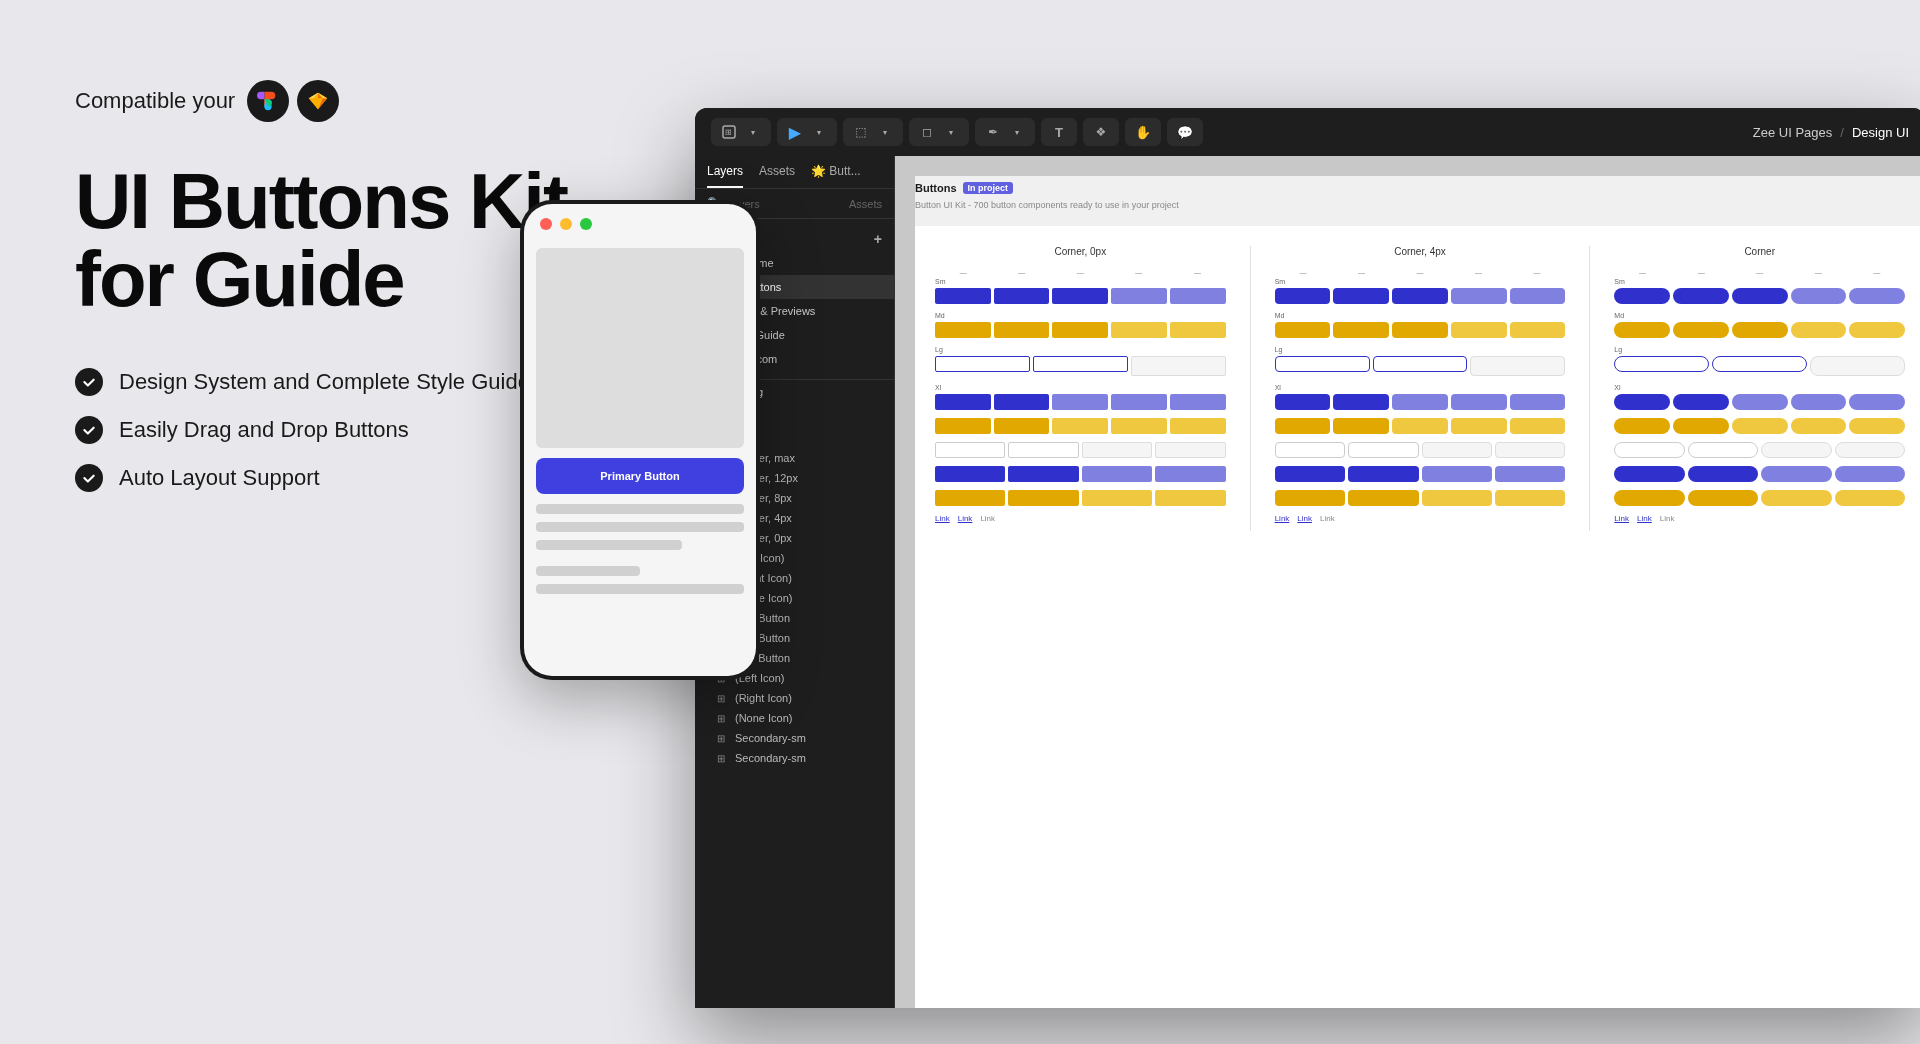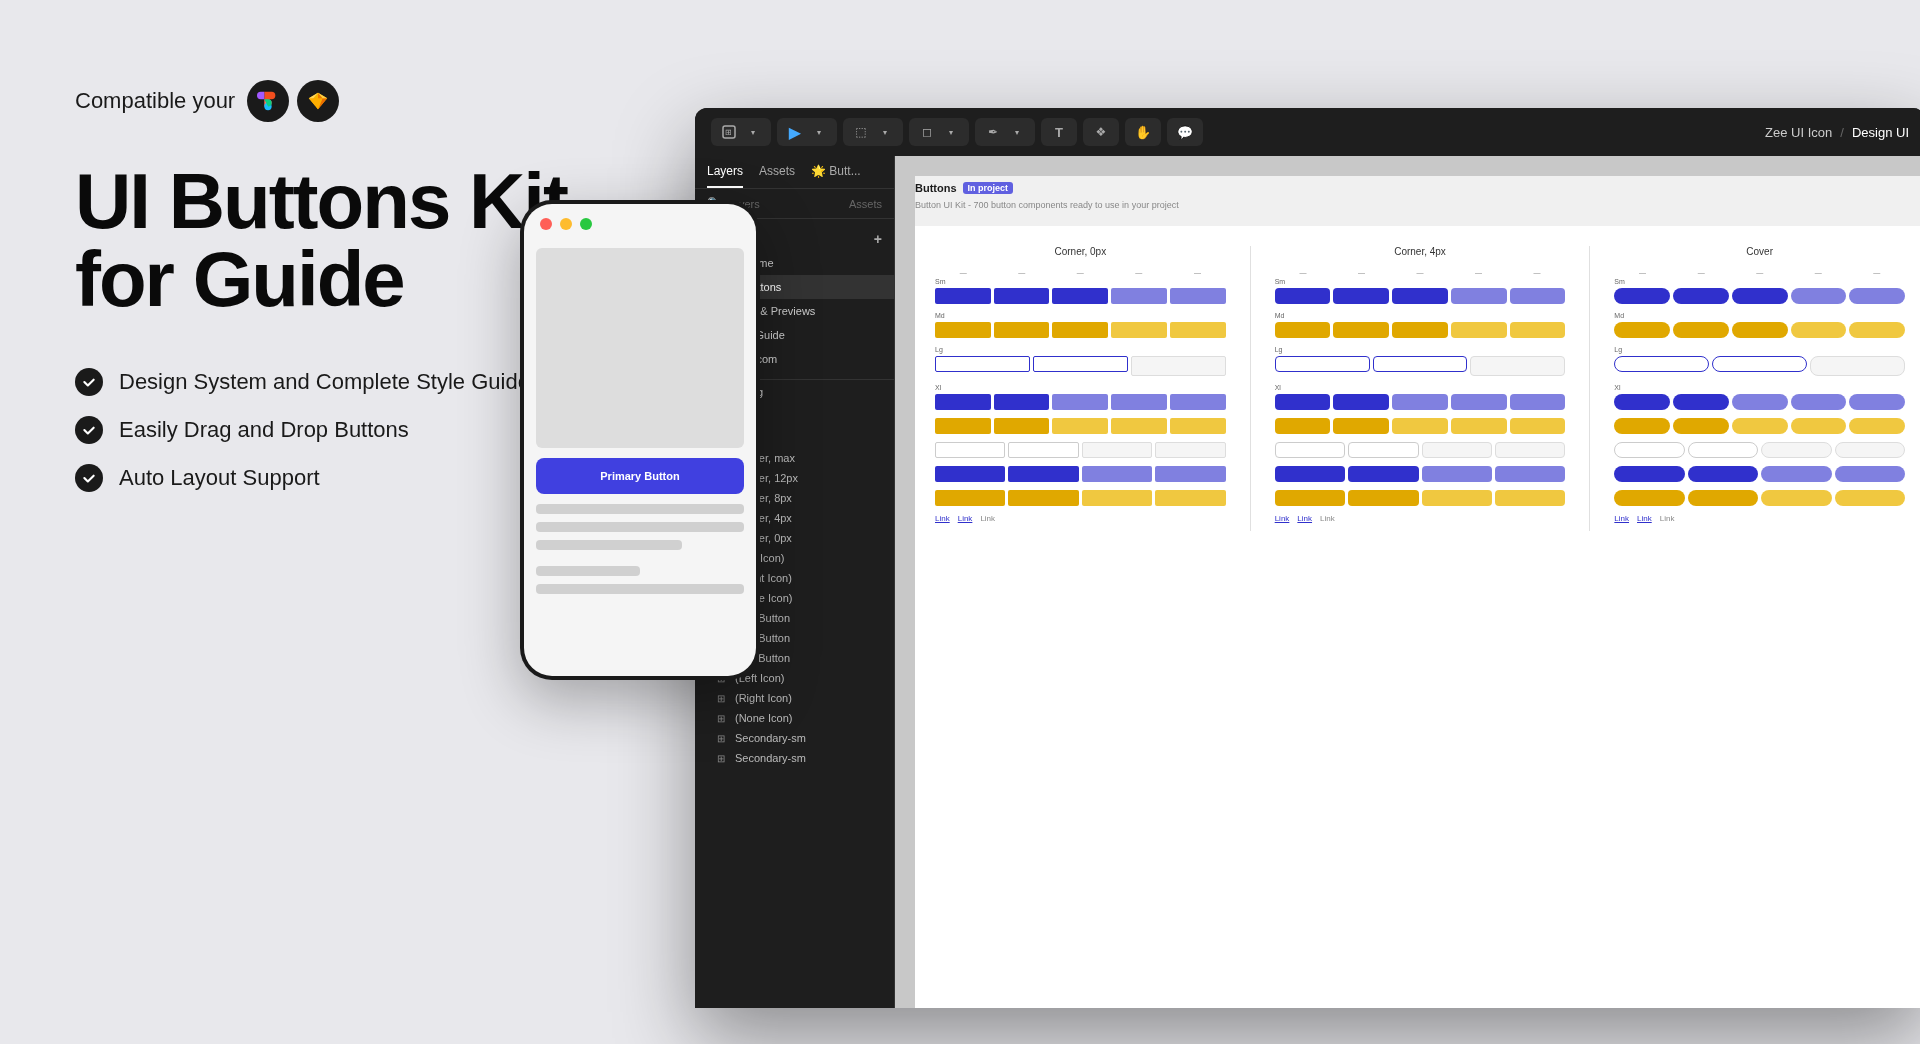--- a/index.html
+++ b/index.html
@@ -579,21 +579,21 @@
         <div class="tool-icon" style="font-size:12px;">❖</div>
       </div>
       <div class="tool-group">
         <div class="tool-icon" style="font-size:13px;">✋</div>
       </div>
       <div class="tool-group">
         <div class="tool-icon" style="font-size:13px;">💬</div>
       </div>
     </div>
     <div class="titlebar-right">
-      <span class="breadcrumb-text">Zee UI Icon</span>
+      <span class="breadcrumb-text">Zee UI Pages</span>
       <span class="breadcrumb-sep">/</span>
       <span class="breadcrumb-current">Design UI</span>
     </div>
   </div>
 
   <div class="figma-body">
 
     <div class="figma-sidebar">
       <div class="sidebar-tabs">
         <div class="sidebar-tab active">Layers</div>
@@ -870,21 +870,21 @@
                 <div class="btn-group" style="justify-content:flex-start;gap:8px;">
                   <div style="font-size:8px;color:#3030cc;text-decoration:underline;">Link</div>
                   <div style="font-size:8px;color:#3030cc;text-decoration:underline;">Link</div>
                   <div style="font-size:8px;color:#888;">Link</div>
                 </div>
               </div>
 
               <div class="col-divider"></div>
 
               <div class="button-column">
-                <div class="col-header">Cover</div>
+                <div class="col-header">Corner</div>
                 <div style="display:flex;gap:2px;margin-bottom:2px;">
                   <span style="font-size:7px;color:#888;flex:1;text-align:center;">—</span>
                   <span style="font-size:7px;color:#888;flex:1;text-align:center;">—</span>
                   <span style="font-size:7px;color:#888;flex:1;text-align:center;">—</span>
                   <span style="font-size:7px;color:#888;flex:1;text-align:center;">—</span>
                   <span style="font-size:7px;color:#888;flex:1;text-align:center;">—</span>
                 </div>
                 <div style="font-size:7px;color:#666;margin-bottom:3px;">Sm</div>
                 <div class="btn-group">
                   <div class="mini-btn blue" style="border-radius:8px;"></div>

